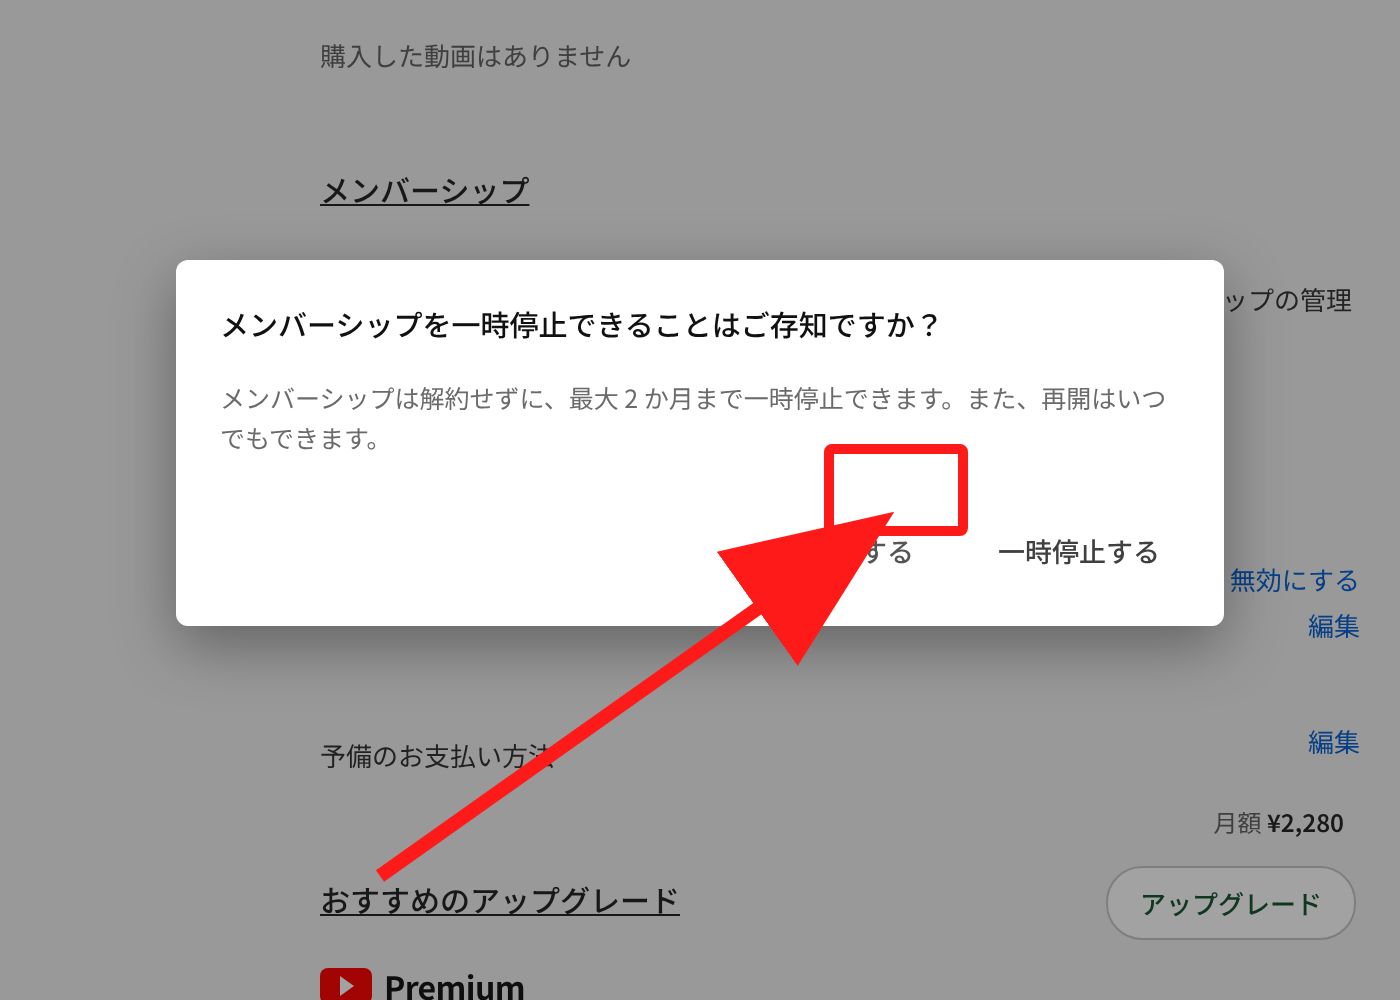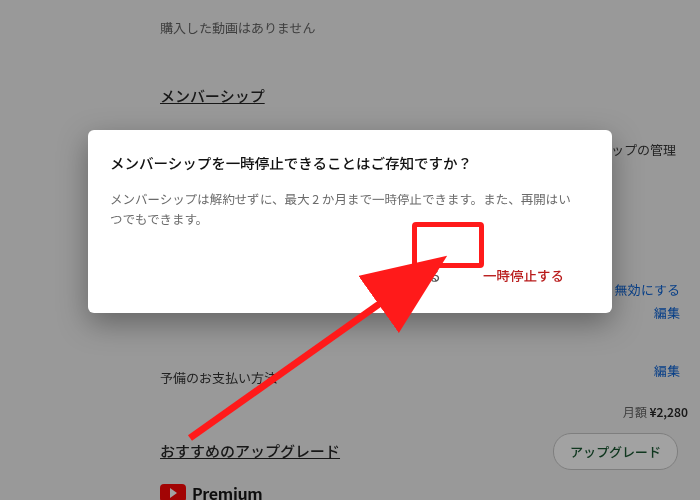--- a/index.html
+++ b/index.html
@@ -22,51 +22,51 @@
     .premium-row { display: flex; align-items: center; gap: 6px; margin-bottom: 10px; }
     .yt-play {
       width: 26px; height: 18px; background: #ff0000; border-radius: 4px; position: relative;
     }
     .yt-play::after {
       content: ''; position: absolute; left: 10px; top: 4px;
       border-left: 7px solid #fff; border-top: 5px solid transparent; border-bottom: 5px solid transparent;
     }
     .premium-word { font-weight: 700; font-size: 16px; letter-spacing: -0.3px; color: #111; }
 
-    .price-row { position: absolute; right: 12px; bottom: 80px; font-size: 12px; color: #606060; }
+    .price-row { position: absolute; right: 28px; bottom: 80px; font-size: 12px; color: #606060; }
     .price-row b { font-weight: 600; color: #222; }
 
     .upgrade-btn {
       position: absolute; right: 22px; bottom: 30px;
       color: #14532d; border: 1px solid #c6c6c6; background: #fff; border-radius: 18px;
       padding: 8px 16px; font-size: 13px; font-weight: 500; cursor: pointer;
     }
 
     .top-right-manage { position: absolute; top: 140px; right: 24px; font-size: 13px; color: #333; }
 
     
     .overlay {
       position: absolute; inset: 0; background: rgba(10,10,10,0.38);
     }
 
     .dialog {
       position: absolute; left: 88px; top: 130px;
       width: 524px; background: #fff; border-radius: 6px;
       box-shadow: 0 10px 30px rgba(0,0,0,0.35);
-      padding: 22px 38px 16px 22px;
+      padding: 22px 22px 16px 22px;
     }
     .dialog-title { font-size: 14.5px; color: #111; font-weight: 500; margin-bottom: 16px; }
     .dialog-body { font-size: 12.5px; color: #6b6b6b; line-height: 1.6; margin-bottom: 24px; }
     .dialog-actions { display: flex; justify-content: flex-end; gap: 26px; align-items: center; padding: 4px 2px 4px 0; }
     .btn-flat {
       background: none; border: none; font-size: 13.5px; font-weight: 500; cursor: pointer;
       padding: 8px 8px;
     }
     .btn-cancel { color: #555; }
-    .btn-pause { color: #b91c1c; }
+    .btn-pause { color: #404040; }
 
     
     .red-box {
       position: absolute; left: 412px; top: 222px;
       width: 72px; height: 46px;
       border: 5px solid #ff1a1a; border-radius: 4px;
       pointer-events: none;
     }
     
     .arrow-svg { position: absolute; left: 170px; top: 238px; pointer-events: none; }

